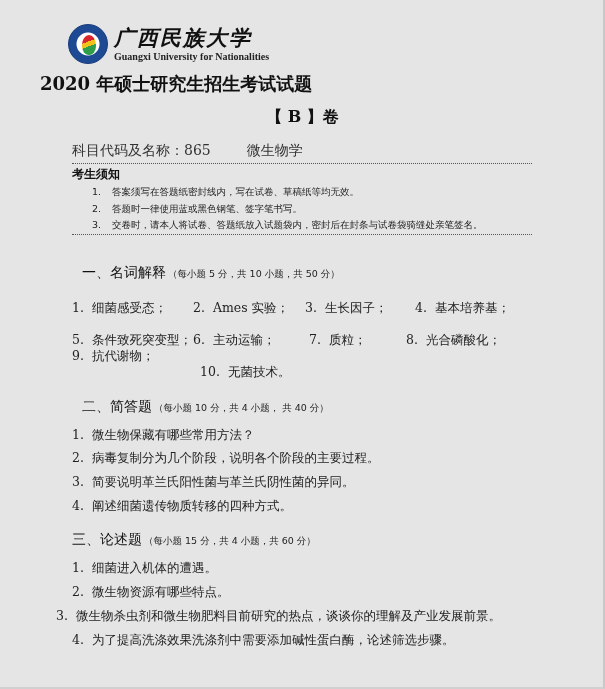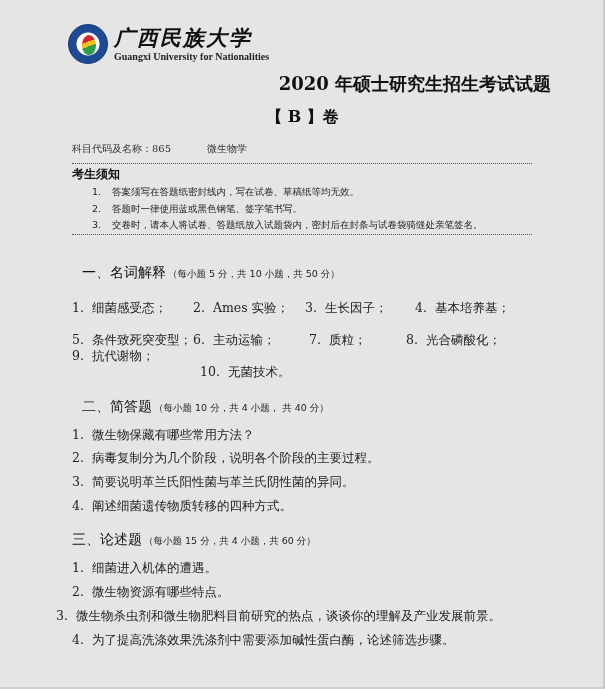--- a/index.html
+++ b/index.html
@@ -18,28 +18,28 @@
       position: relative; box-sizing: border-box; border: 1px solid #16397a;
     }
     .logo-seal .flame {
       position: absolute; left: 13px; top: 10px; width: 14px; height: 20px; border-radius: 50% 50% 45% 45%;
       background: linear-gradient(160deg, #d6262b 0 35%, #f2c21b 35% 55%, #2e9e4a 55% 100%);
     }
     .logo-text { margin-left: 6px; }
     .logo-cn { font-family: "DejaVu Serif", serif; font-size: 21px; font-weight: bold; letter-spacing: 2px; color: #111; line-height: 24px; font-style: italic; }
     .logo-en { font-family: "Liberation Serif", serif; font-size: 10px; font-weight: bold; color: #222; margin-top: 1px; }
     .title {
-      position: absolute; left: 0; width: 551px; top: 72px; text-align: right;
-      font-family: "DejaVu Serif", serif; font-size: 18px; font-weight: bold; color: #111;
+      position: absolute; left: 0; width: 551px; top: 72px; text-align: left;
+      font-family: "DejaVu Serif", serif; font-size: 18px; font-weight: bold; color: #111; padding-left: 40px;
     }
     .volume {
       position: absolute; left: 0; width: 605px; top: 107px; text-align: center;
       font-size: 16px; font-weight: bold; color: #111;
     }
-    .subject { position: absolute; left: 72px; top: 142px; font-size: 10px; color: #333; }
+    .subject { position: absolute; left: 72px; top: 142px; font-size: 14px; color: #333; }
     .subject .name { margin-left: 36px; }
     .rule { position: absolute; left: 72px; width: 460px; border-top: 1px dotted #555; }
     .notice-title {
       position: absolute; left: 72px; top: 166px; font-family: "DejaVu Sans", sans-serif;
       font-size: 12px; font-weight: bold; color: #111;
     }
     .notice-item {
       position: absolute; left: 92px; font-size: 9.5px; color: #222; font-family: "DejaVu Sans", sans-serif;
     }
     .notice-item .num { display: inline-block; width: 20px; }

